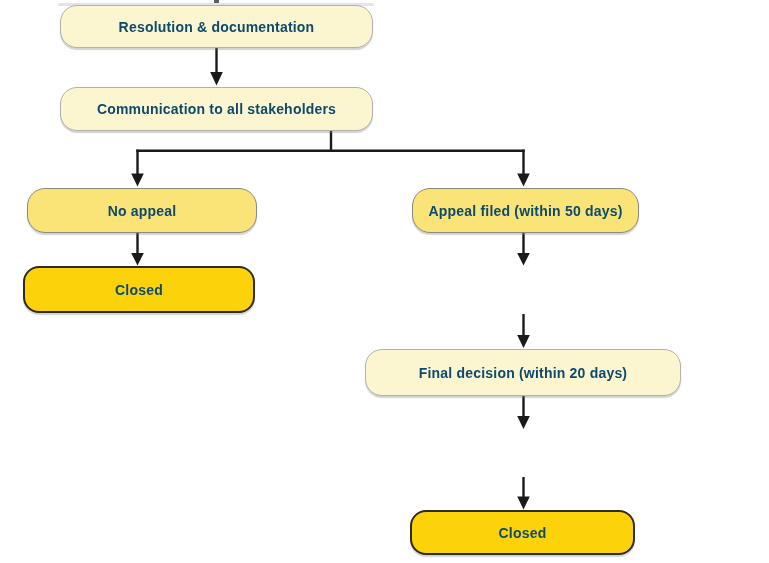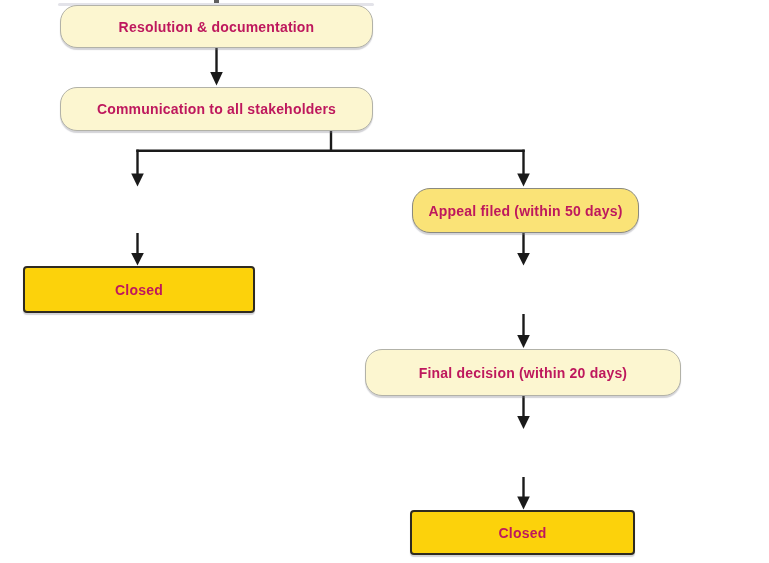--- a/index.html
+++ b/index.html
@@ -14,40 +14,40 @@
     position:absolute;left:0;top:0;width:769px;height:563px;
     pointer-events:none;
   }
   .node{
     position:absolute;
     display:flex;align-items:center;justify-content:center;
     text-align:center;
     font-weight:bold;
     font-size:14px;
     letter-spacing:0.2px;
-    color:#be185d;
+    color:#0c4a6e;
     box-sizing:border-box;
     z-index:2;
   }
   .process{
     background:#fcf6d0;
     border:1.4px solid #b2b2a8;
     border-radius:17px;
     box-shadow:0 2px 1px rgba(130,130,140,0.35);
   }
   .branch{
     background:#fae377;
     border:1.5px solid #8a8a80;
     border-radius:18px;
     box-shadow:0 2px 1px rgba(130,130,140,0.35);
   }
   .terminal{
     background:#fcd20b;
     border:2.2px solid #2f2b20;
-    border-radius:4px;
+    border-radius:16px;
     box-shadow:0 2px 1px rgba(130,130,140,0.35);
   }
   .node-resolution        {left:60px;  top:5px;   width:313px; height:43px;}
   .node-communication     {left:60px;  top:87px;  width:313px; height:44px;}
   .node-no-appeal         {left:27px;  top:188px; width:230px; height:45px;}
   .node-appeal-filed      {left:412px; top:188px; width:227px; height:45px;}
   .node-closed-left       {left:23px;  top:266px; width:232px; height:47px;}
   .node-dwgsc             {left:365px; top:267px; width:316px; height:47px;}
   .node-final-decision    {left:365px; top:349px; width:316px; height:47px;}
   .node-final-comm        {left:365px; top:430px; width:316px; height:47px;}
@@ -111,20 +111,21 @@
         <line x1="523.5" y1="477" x2="523.5" y2="497"></line>
         <polygon points="517.2,496.5 529.8,496.5 523.5,509.5" stroke="none"></polygon>
       </g>
     </g>
   </svg>
 
   <div class="node process node-resolution">Resolution &amp; documentation</div>
 
   <div class="node process node-communication">Communication to all stakeholders</div>
 
+  <div class="node branch node-no-appeal">No appeal</div>
 
   <div class="node branch node-appeal-filed">Appeal filed (within 50 days)</div>
 
   <div class="node terminal node-closed-left">Closed</div>
 
 
   <div class="node process node-final-decision">Final decision (within 20 days)</div>
 
 
   <div class="node terminal node-closed-right">Closed</div>

